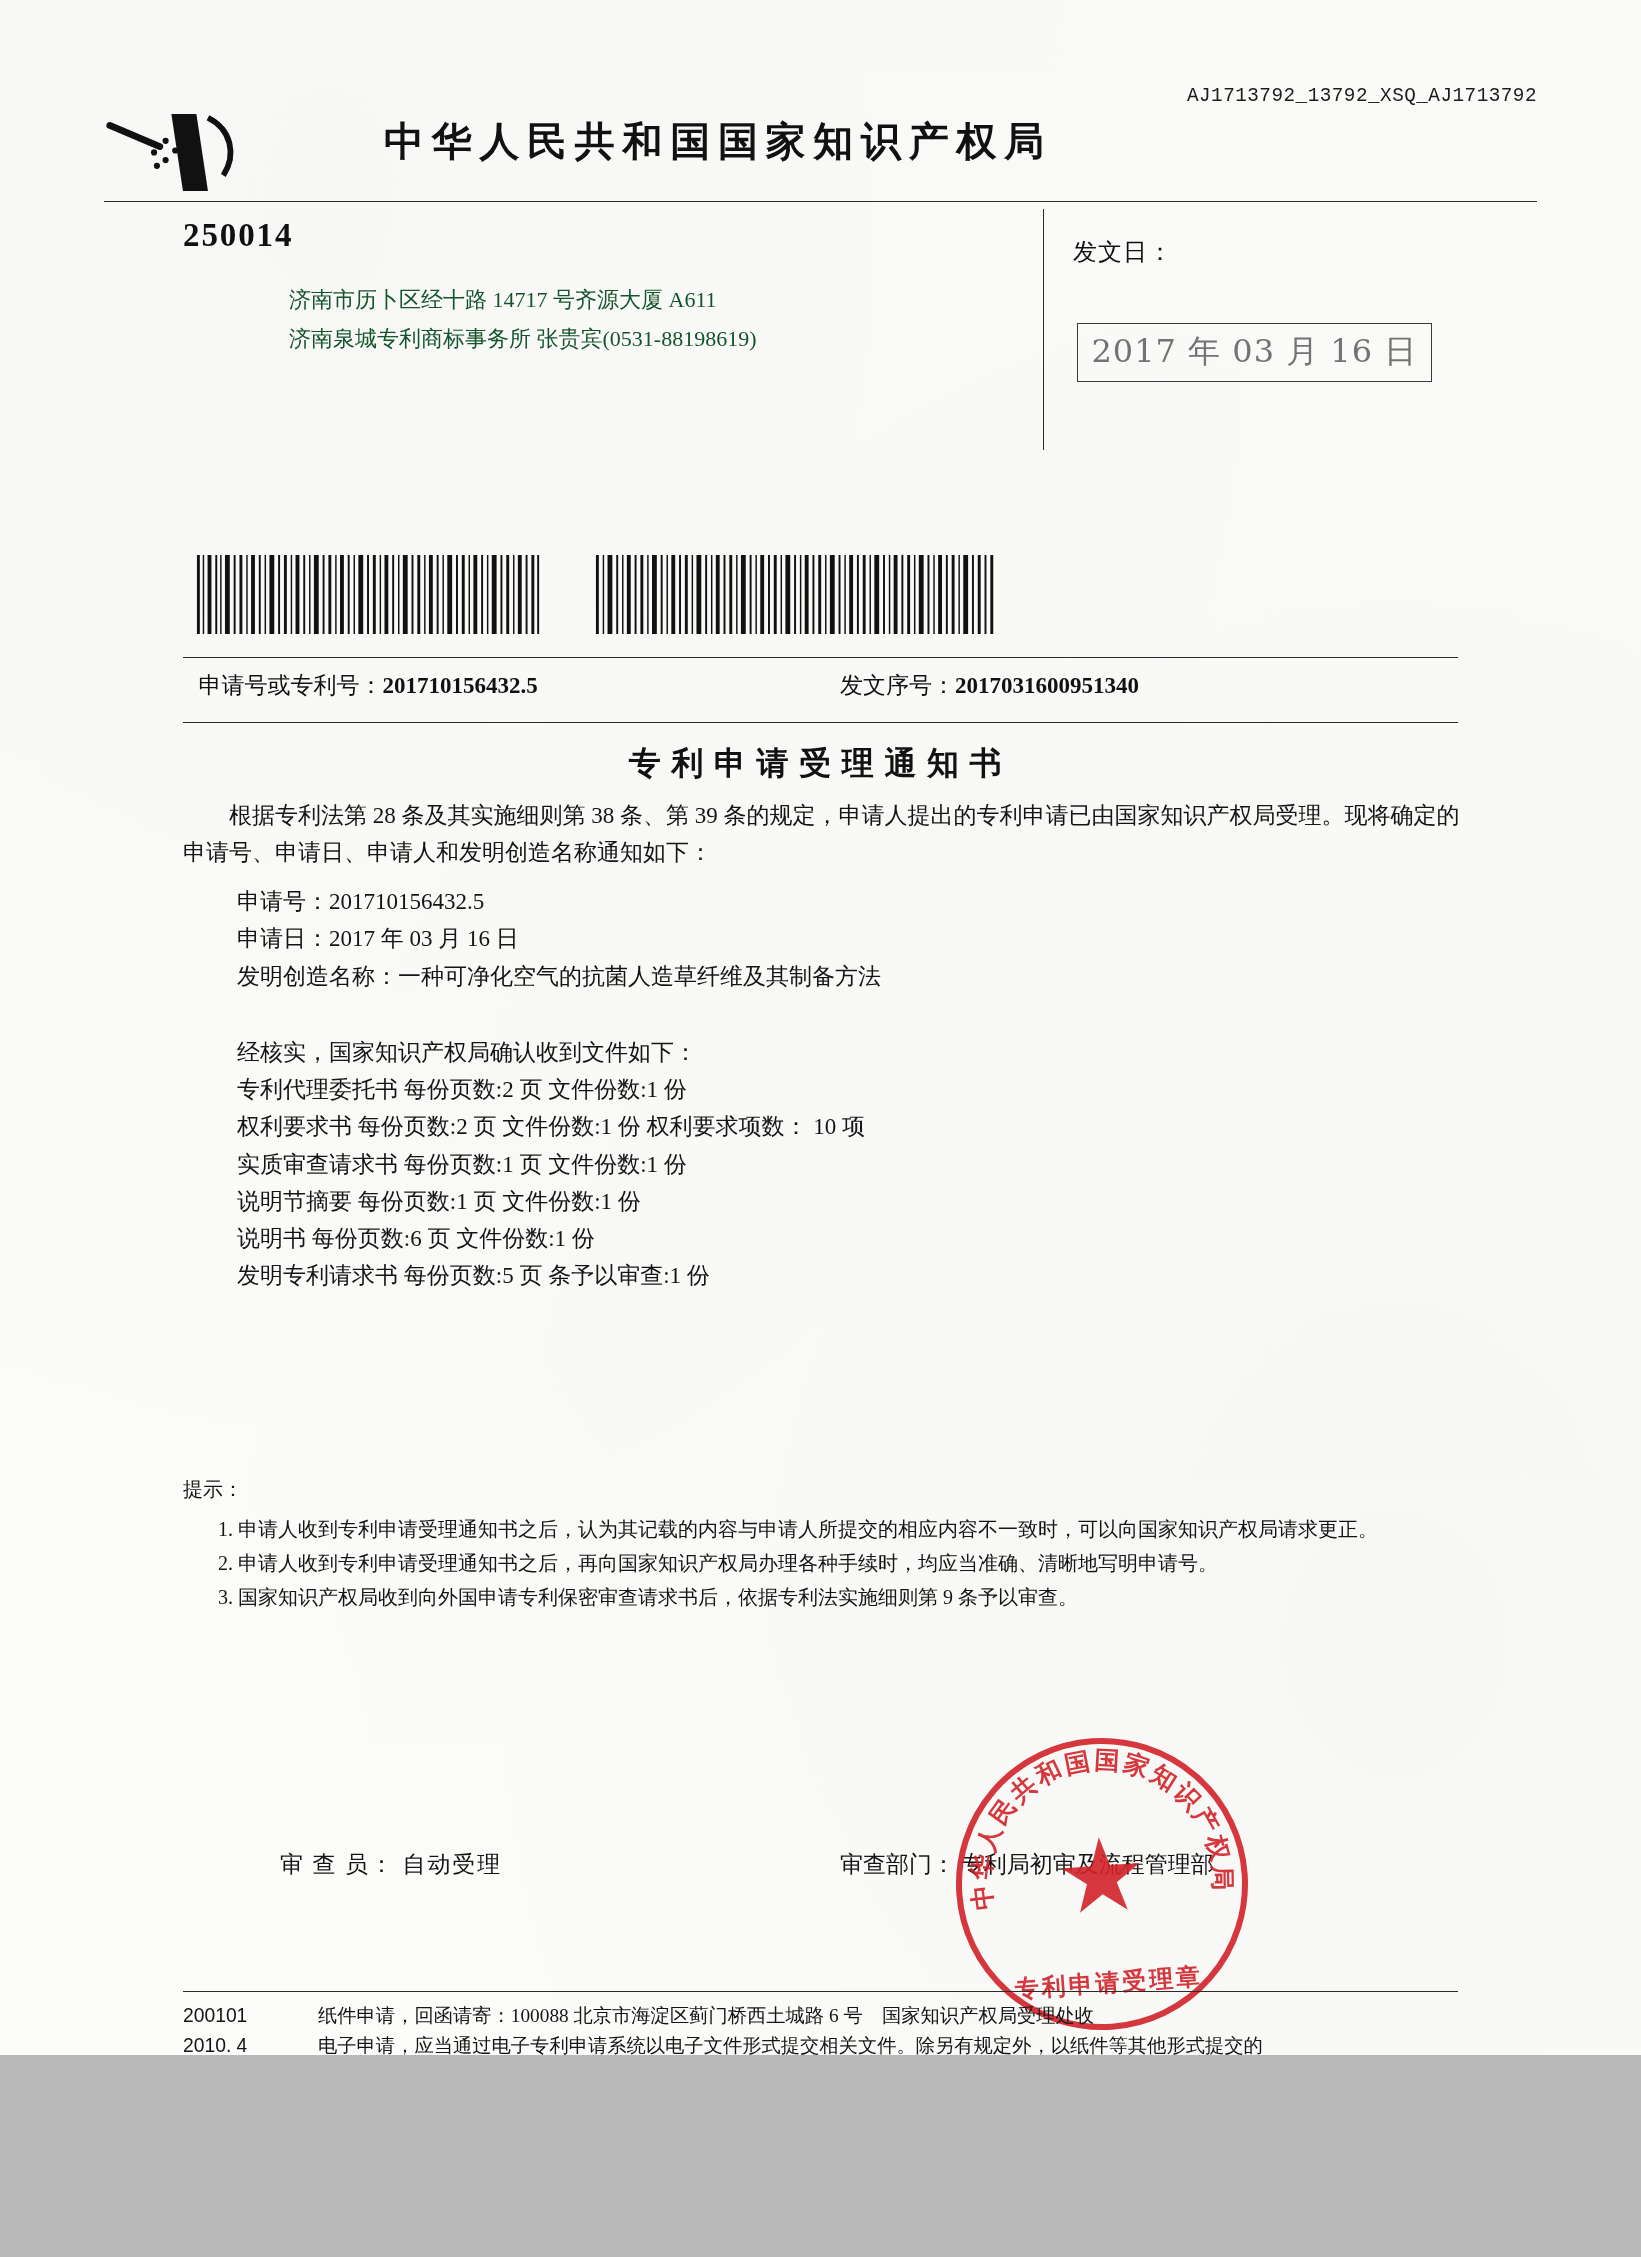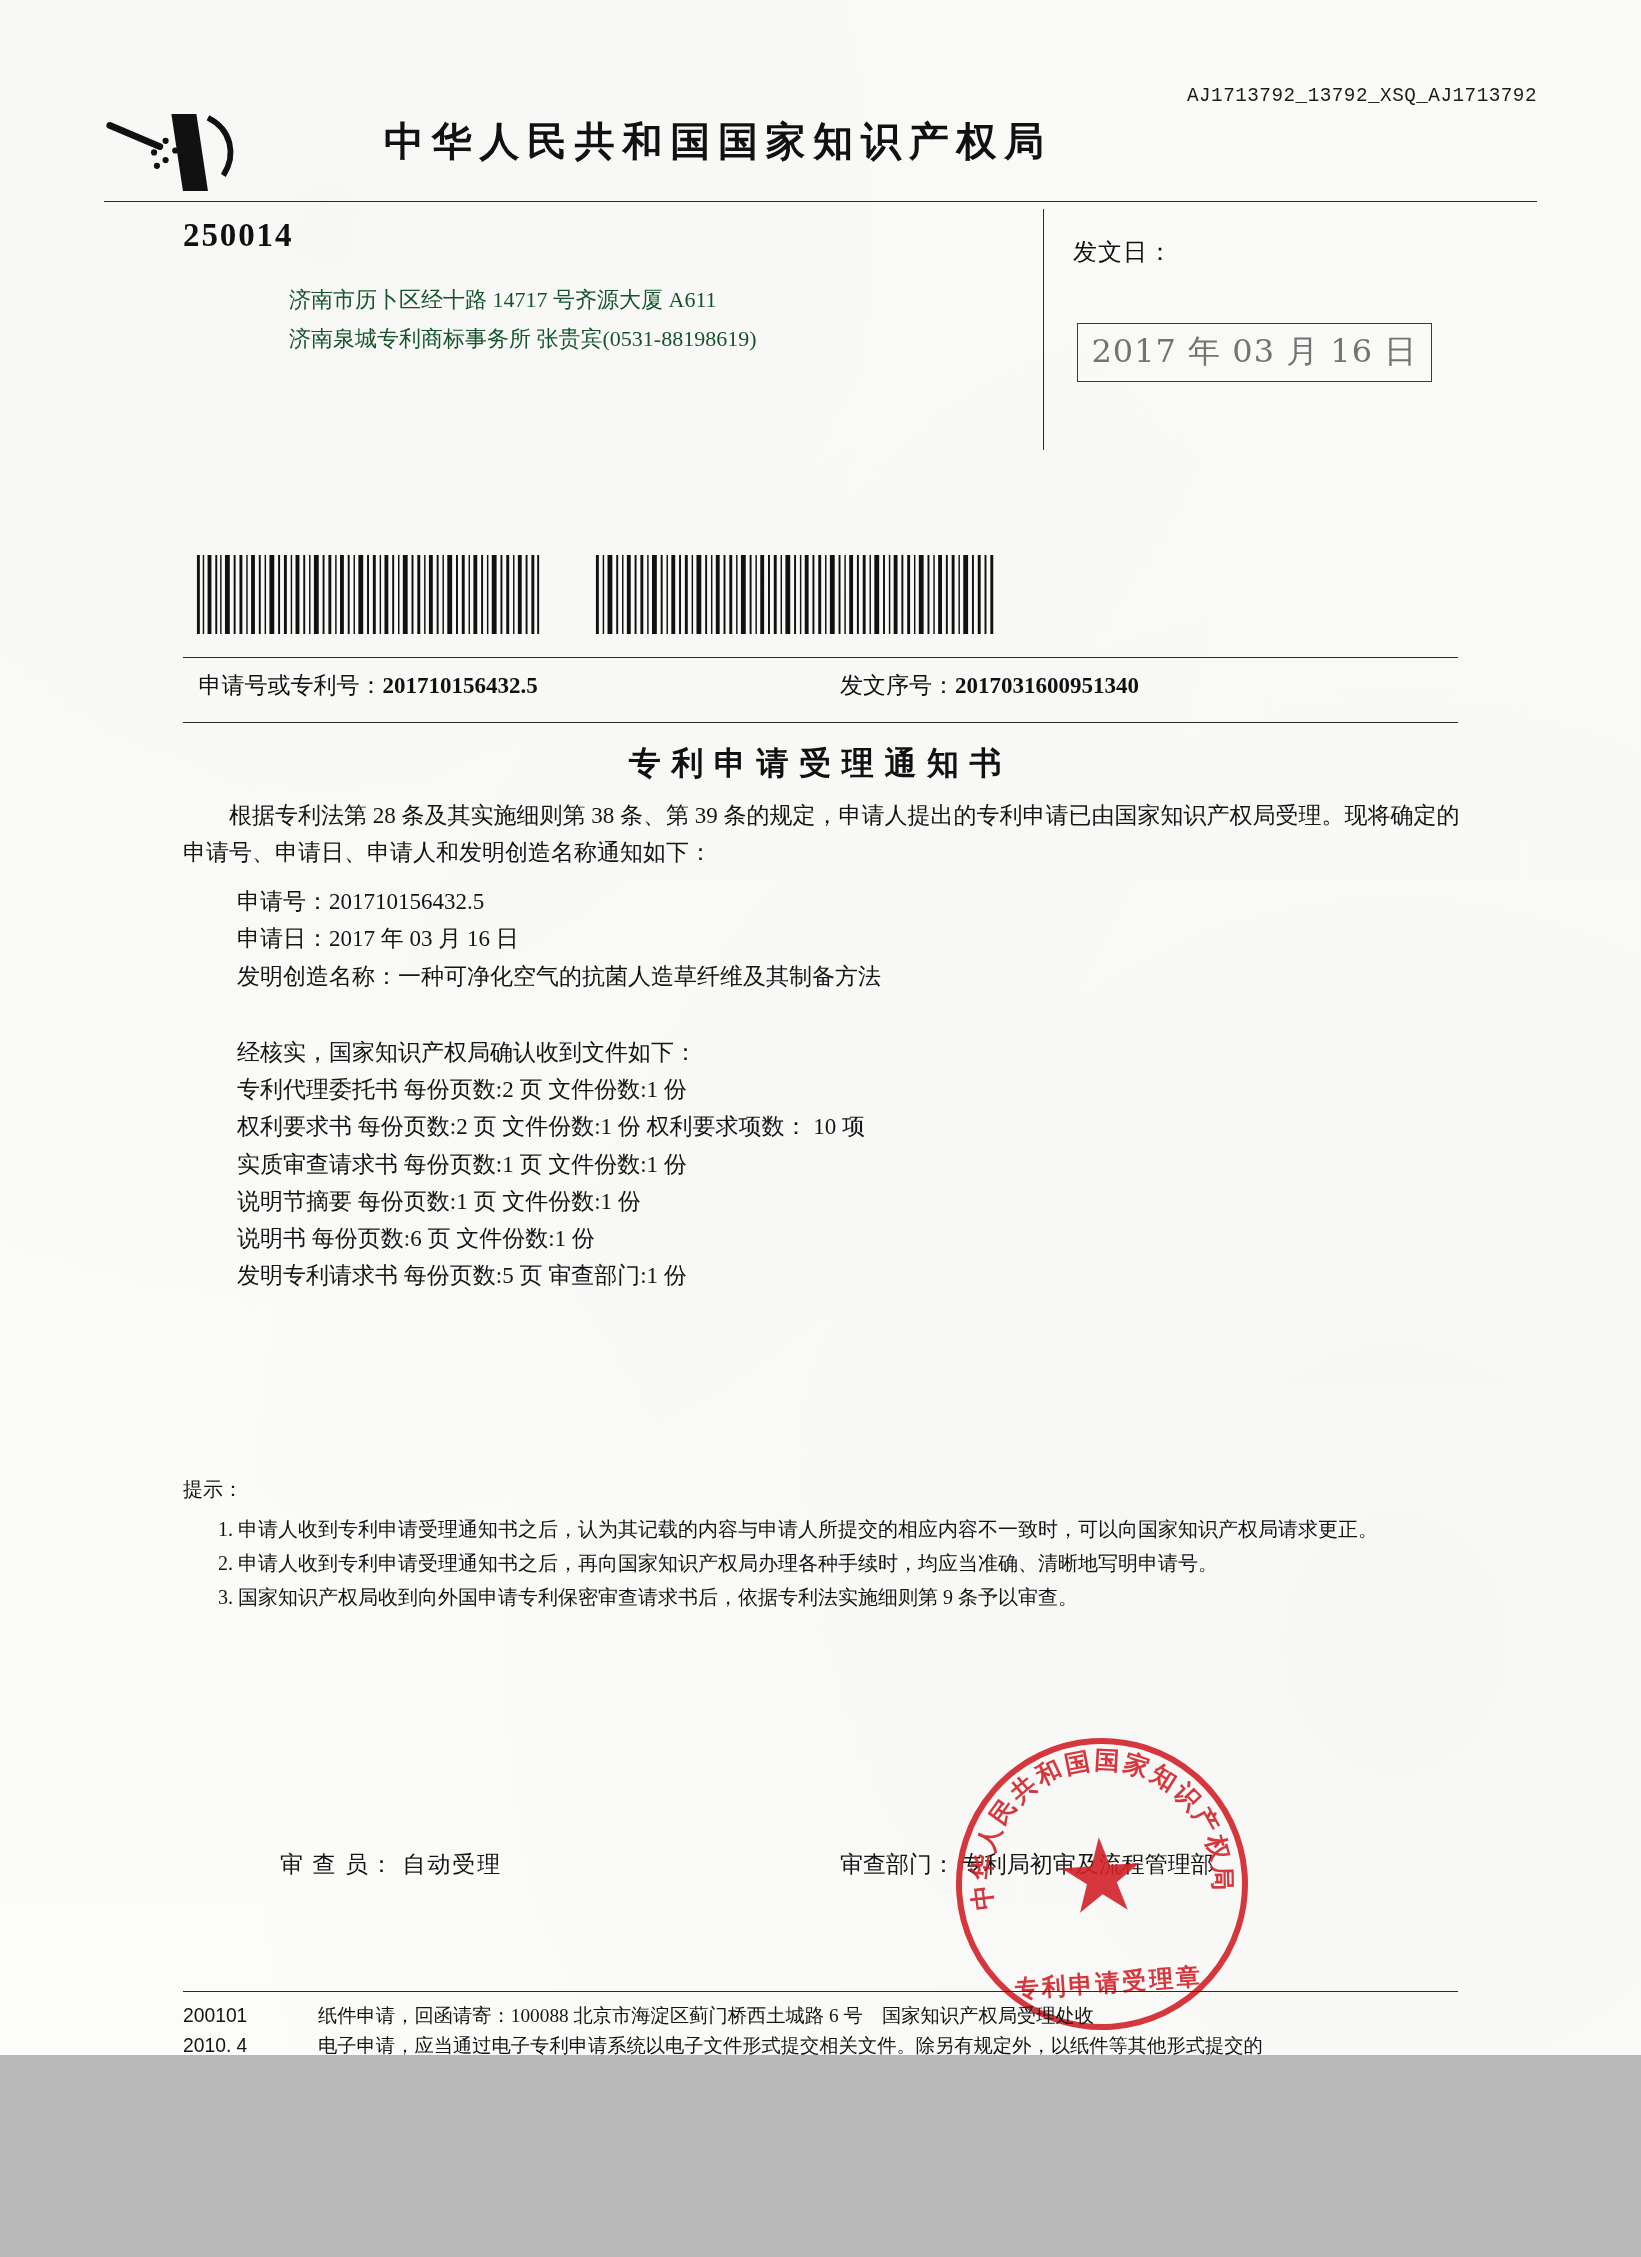--- a/index.html
+++ b/index.html
@@ -514,21 +514,21 @@
       <div class="field-line">申请号：201710156432.5</div>
       <div class="field-line">申请日：2017 年 03 月 16 日</div>
       <div class="field-line">发明创造名称：一种可净化空气的抗菌人造草纤维及其制备方法</div>
       <div class="gap-lg"></div>
       <div class="field-line">经核实，国家知识产权局确认收到文件如下：</div>
       <div class="doc-list-line">专利代理委托书  每份页数:2 页  文件份数:1 份</div>
       <div class="doc-list-line">权利要求书  每份页数:2 页  文件份数:1 份  权利要求项数：  10 项</div>
       <div class="doc-list-line">实质审查请求书  每份页数:1 页  文件份数:1 份</div>
       <div class="doc-list-line">说明节摘要  每份页数:1 页  文件份数:1 份</div>
       <div class="doc-list-line">说明书  每份页数:6 页  文件份数:1 份</div>
-      <div class="doc-list-line">发明专利请求书  每份页数:5 页  审查部门:1 份</div>
+      <div class="doc-list-line">发明专利请求书  每份页数:5 页  条予以审查:1 份</div>
     </div>
 
     <div class="tips">
       <div class="tips-head">提示：</div>
       <div class="tip-item">1. 申请人收到专利申请受理通知书之后，认为其记载的内容与申请人所提交的相应内容不一致时，可以向国家知识产权局请求更正。</div>
       <div class="tip-item">2. 申请人收到专利申请受理通知书之后，再向国家知识产权局办理各种手续时，均应当准确、清晰地写明申请号。</div>
       <div class="tip-item">3. 国家知识产权局收到向外国申请专利保密审查请求书后，依据专利法实施细则第 9 条予以审查。</div>
     </div>
 
     <div class="sig-row">

